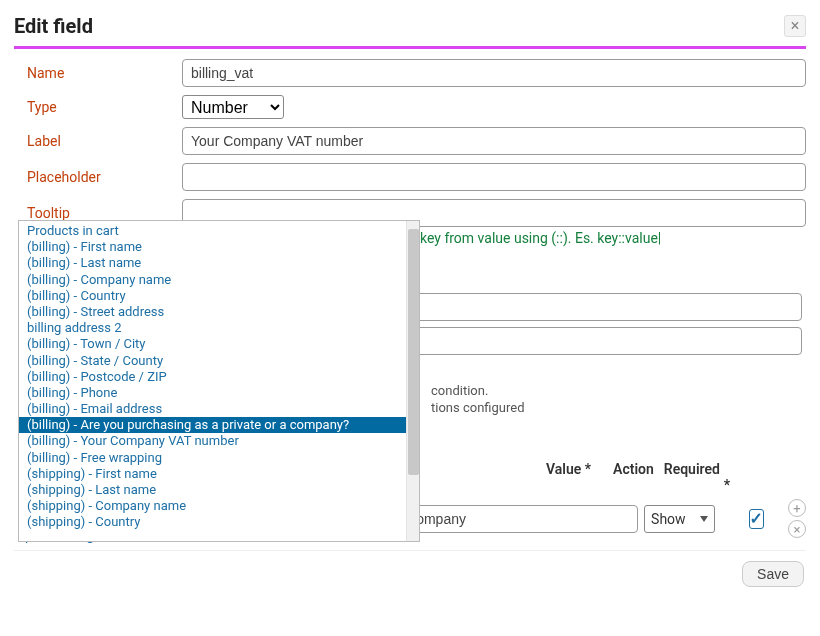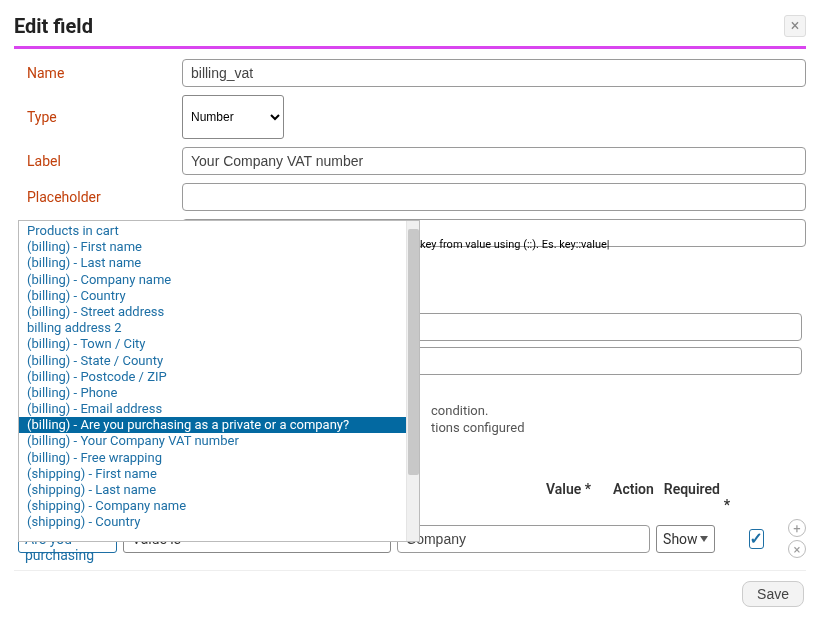--- a/index.html
+++ b/index.html
@@ -22,22 +22,22 @@
   }
   .row { display: flex; align-items: center; margin-bottom: 8px; }
   .row .lbl { width: 155px; color: #c2410c; margin-left: 13px; }
   .row .ctl { flex: 1; }
   input[type=text], .txtin {
     width: 100%; height: 28px;
     border: 1px solid #9a9a9a; border-radius: 4px;
     padding: 2px 8px; font-size: 14px; color: #444; background: #fff;
   }
   select.tiny {
-    height: 44px; border: 1px solid #888; border-radius: 3px;
-    background: #fff; font-size: 12px; padding: 1px 4px;
+    height: 24px; border: 1px solid #888; border-radius: 3px;
+    background: #fff; font-size: 16px; padding: 1px 4px;
   }
   .note-wrap { margin-left: 155px; margin-top: 28px; color: #555; font-size: 13px; }
   .note-wrap .n1 { margin-bottom: 2px; }
   .cond-hdr {
     display: flex; margin-left: 155px; margin-top: 46px; font-weight: 600;
     font-size: 14px;
   }
   .cond-hdr .col-value { margin-left: 377px; }
   .cond-hdr .col-action { margin-left: 22px; }
   .cond-hdr .col-req { margin-left: 10px; }
@@ -55,21 +55,21 @@
     flex: 0 0 268px; height: 28px; border: 1px solid #888; border-radius: 3px;
     background: #fff; display: flex; align-items: center; justify-content: space-between;
     padding: 0 8px; color: #333;
   }
   .small-in {
     width: 63px; height: 28px; border: 1px solid #888; border-radius: 3px;
     padding: 0 4px; font-size: 13px; overflow: hidden; text-overflow: ellipsis;
   }
   .show-sel {
     height: 28px; border: 1px solid #888; border-radius: 3px;
-    background: #fff; padding: 0 6px; display: flex; align-items: center; gap: 0;
+    background: #fff; padding: 0 6px; display: flex; align-items: center; gap: 12px;
   }
   .chk {
     width: 20px; height: 20px; border: 1.6px solid #1d6fa5; border-radius: 3px;
     display: inline-flex; align-items: center; justify-content: center;
     color: #1d6fa5; font-size: 16px; font-weight: 700; margin-left: 28px;
   }
   .rowicons { display: flex; flex-direction: column; gap: 3px; margin-left: 18px; }
   .circ {
     width: 18px; height: 18px; border: 1px solid #bbb; border-radius: 50%;
     display: flex; align-items: center; justify-content: center;
@@ -103,22 +103,22 @@
   .popup .sb {
     width: 13px; background: #f0f0f0; position: relative;
     border-left: 1px solid #e4e4e4;
   }
   .popup .sb .thumb {
     position: absolute; top: 8px; left: 1px; width: 11px; height: 246px;
     background: #c8c8c8; border-radius: 2px;
   }
   
   .behind-options {
-    position: absolute; left: 420px; top: 238px;
-    color: #000000; font-size: 11px;
+    position: absolute; left: 420px; top: 230px;
+    color: #15803d; font-size: 14px;
   }
   .caret {
     display:inline-block; width:0; height:0;
     border-left:4px solid transparent; border-right:4px solid transparent;
     border-top:6px solid #555; margin-left:2px;
   }
 </style>
 </head>
 <body>
 

